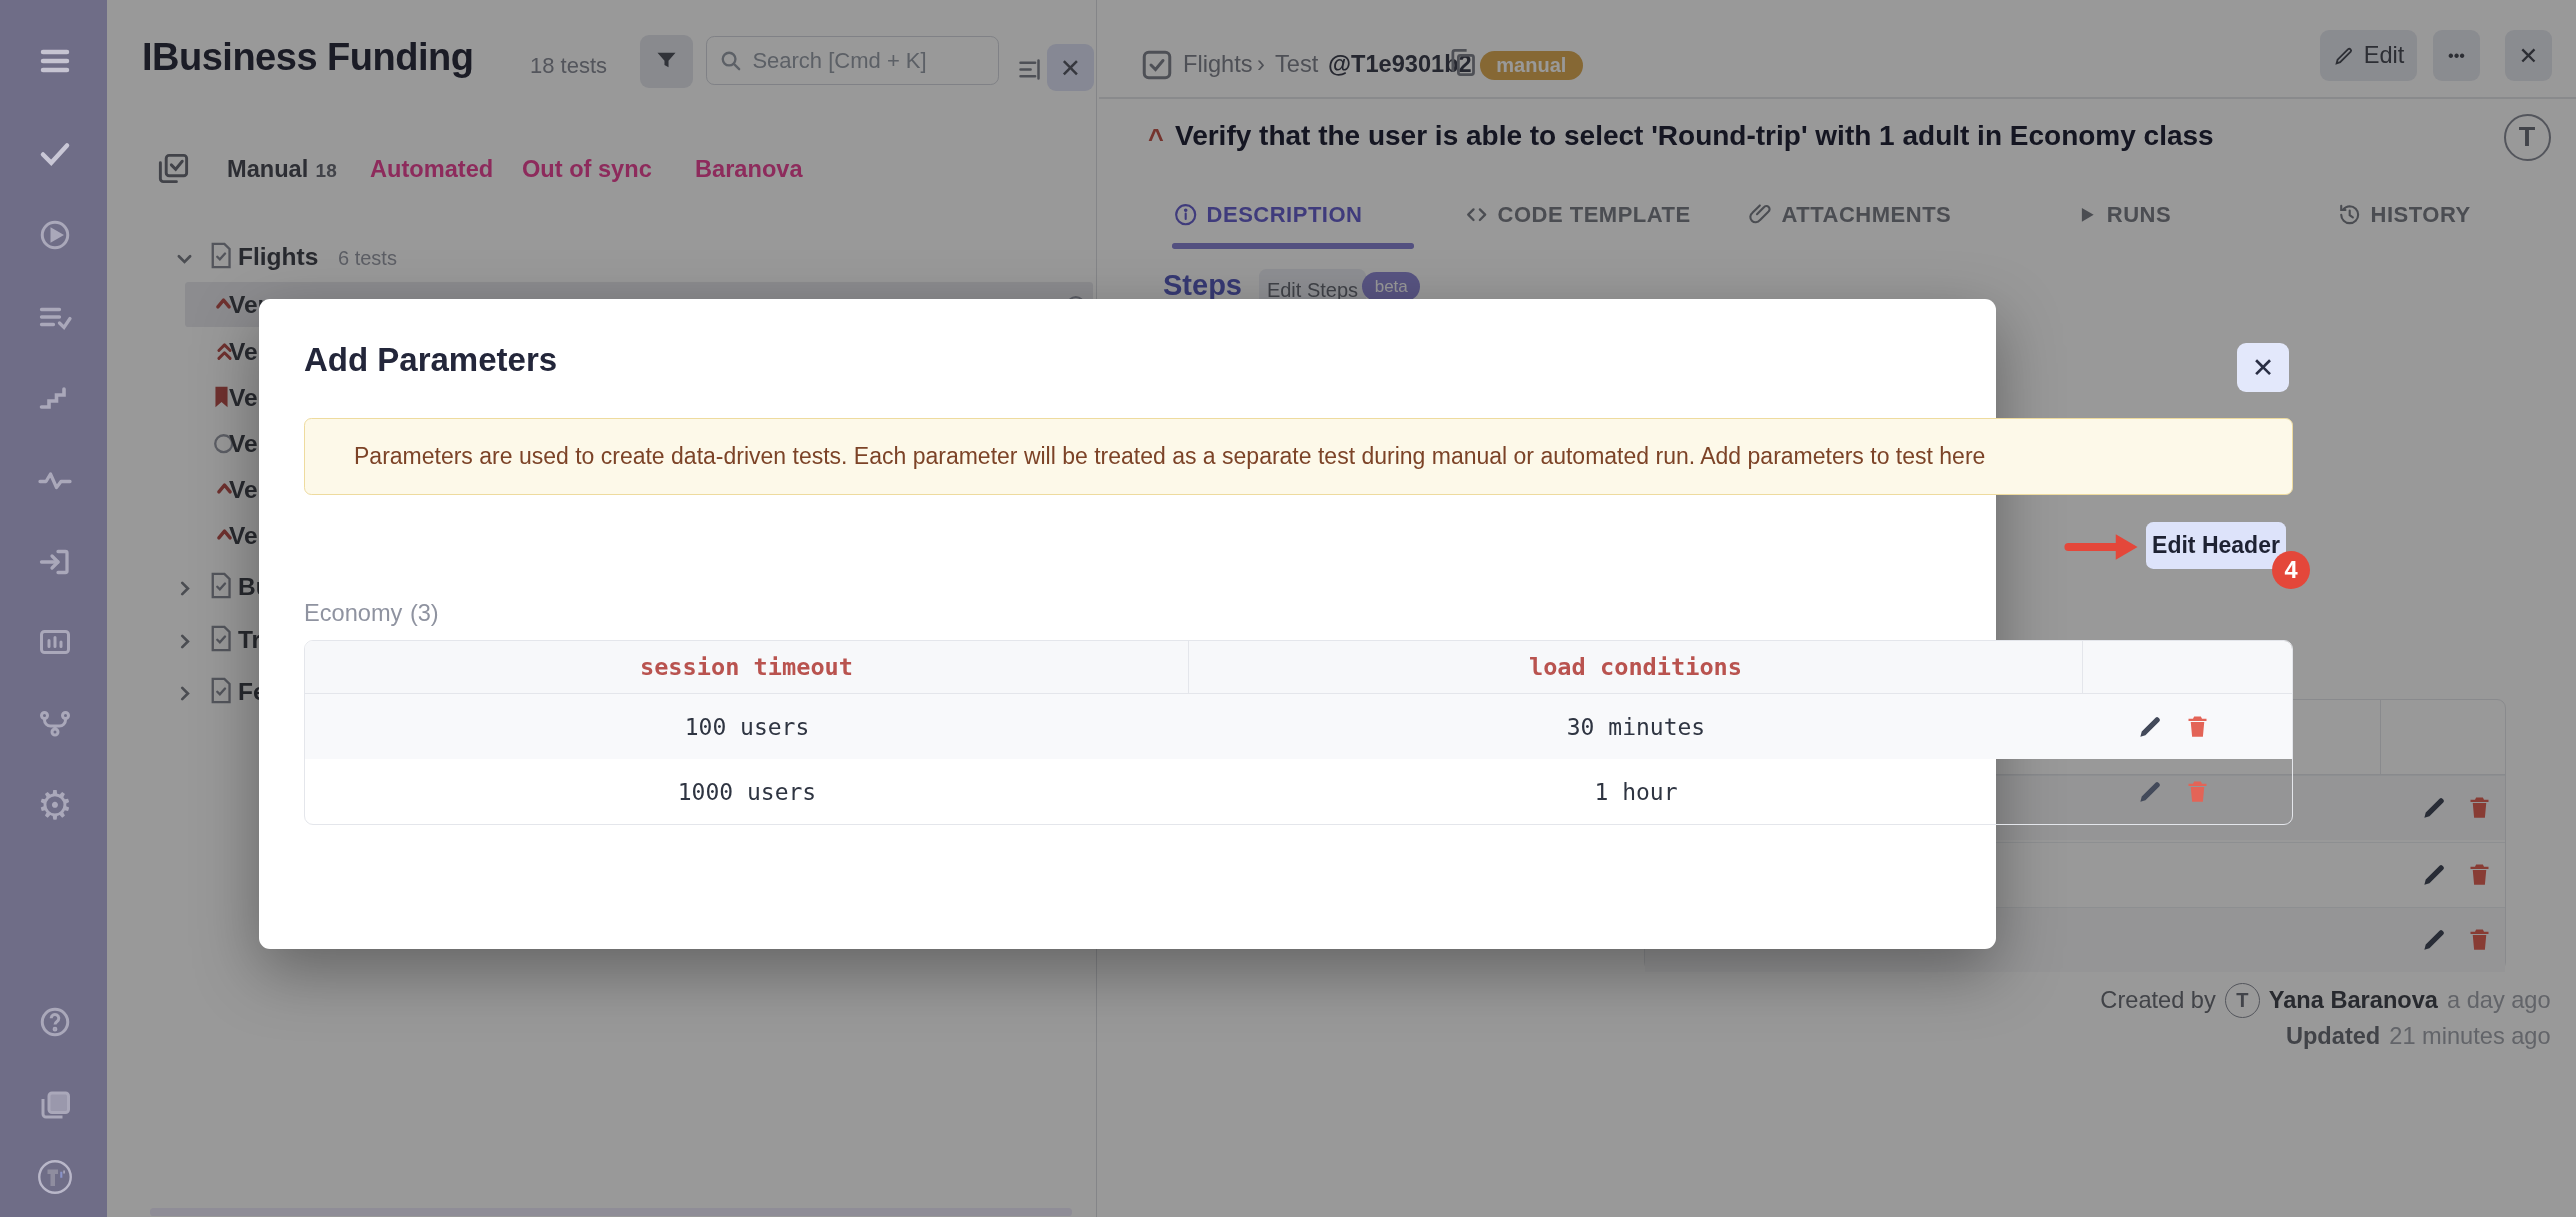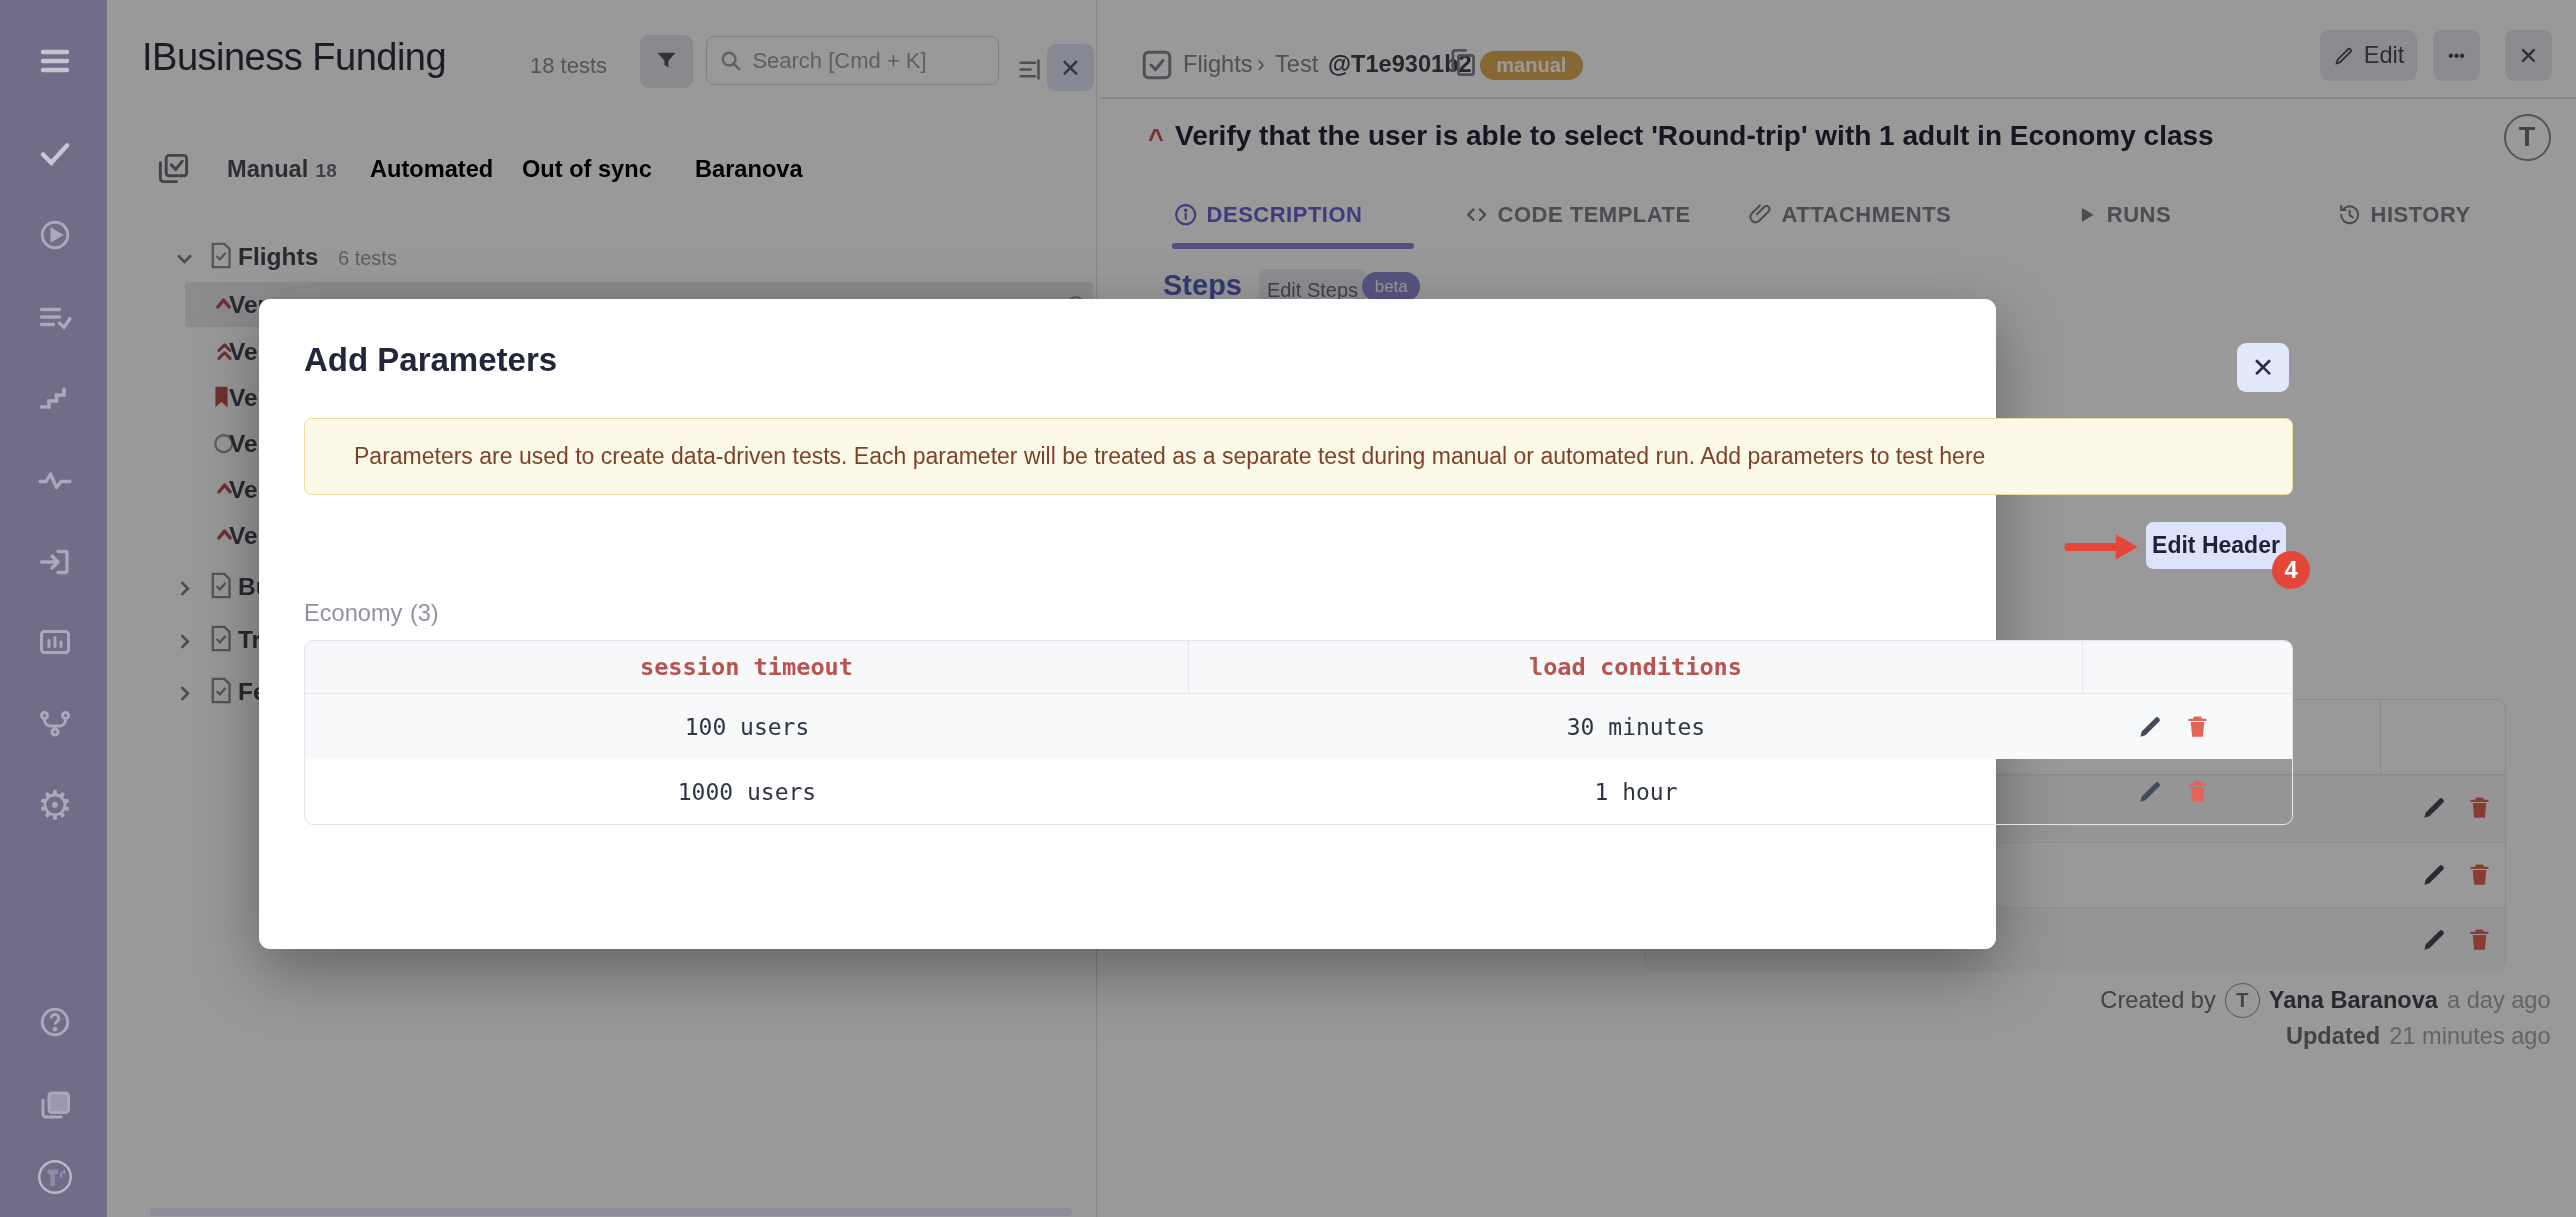--- a/index.html
+++ b/index.html
@@ -9,29 +9,29 @@
 
   
   .sidebar { position:absolute; left:0; top:0; width:107px; height:1217px; background:#6f6d87; z-index:10; }
   .side-ic { position:absolute; left:34px; width:42px; height:42px; display:flex; align-items:center; justify-content:center; color:#aaa8ba; }
   .side-ic svg { width:36px; height:36px; }
 
   
   .left-panel { position:absolute; left:107px; top:0; width:990px; height:1217px; background:#fff; border-right:1.8px solid #dddee3; }
   .right-panel { position:absolute; left:1099px; top:0; width:1477px; height:1217px; background:#fff; }
 
-  .lp-title { position:absolute; left:35px; top:36px; font-size:38px; font-weight:normal; color:#2e3040; letter-spacing:-0.5px; }
+  .lp-title { position:absolute; left:35px; top:36px; font-size:38px; font-weight:bold; color:#2e3040; letter-spacing:-0.5px; }
   .lp-count { position:absolute; left:423px; top:53px; font-size:22px; color:#8b8e99; }
   .filter-btn { position:absolute; left:533px; top:35px; width:53px; height:53px; background:#e4e6ed; border:none; border-radius:9px; display:flex; align-items:center; justify-content:center; }
   .search-box { position:absolute; left:599px; top:36px; width:293px; height:49px; border:1.8px solid #d6d8df; border-radius:8.2px; display:flex; align-items:center; padding:0 11px; background:#fff; }
   .search-box input { border:none; outline:none; width:100%; font-size:22px; color:#555; background:transparent; font-family:"Liberation Sans",sans-serif; }
   .search-box input::placeholder { color:#9aa0ab; }
   .panel-x-btn { position:absolute; left:940px; top:44px; width:47px; height:47px; background:#dfe3f7; border:none; border-radius:9px; font-size:25.4px; color:#5a5d68; }
 
-  .lp-tab { position:absolute; top:156px; font-size:23.6px; font-weight:bold; color:#000000; }
+  .lp-tab { position:absolute; top:156px; font-size:23.6px; font-weight:bold; color:#ec4899; }
   .lp-tab.active { color:#4b4e58; }
   .lp-tab .cnt { font-size:19px; font-weight:bold; color:#6e717b; margin-left:7.3px; }
 
   .tree-row { position:absolute; left:0; width:100%; height:45px; }
   .tree-row.selected { left:78px; width:908px; background:#e9eaef; border-radius:3.6px; }
   .t-lbl { font-size:24.5px; color:#43464f; font-weight:600; position:absolute; top:9px; }
   .t-cnt { font-size:20px; color:#9a9da8; position:absolute; top:12.7px;margin-left:20px; }
   .mk { position:absolute; width:29px; height:29px; top:8.2px; }
 
   .dim-overlay { position:absolute; left:107px; top:0; width:2469px; height:1217px; background:rgba(0,0,0,0.40); z-index:40; }

